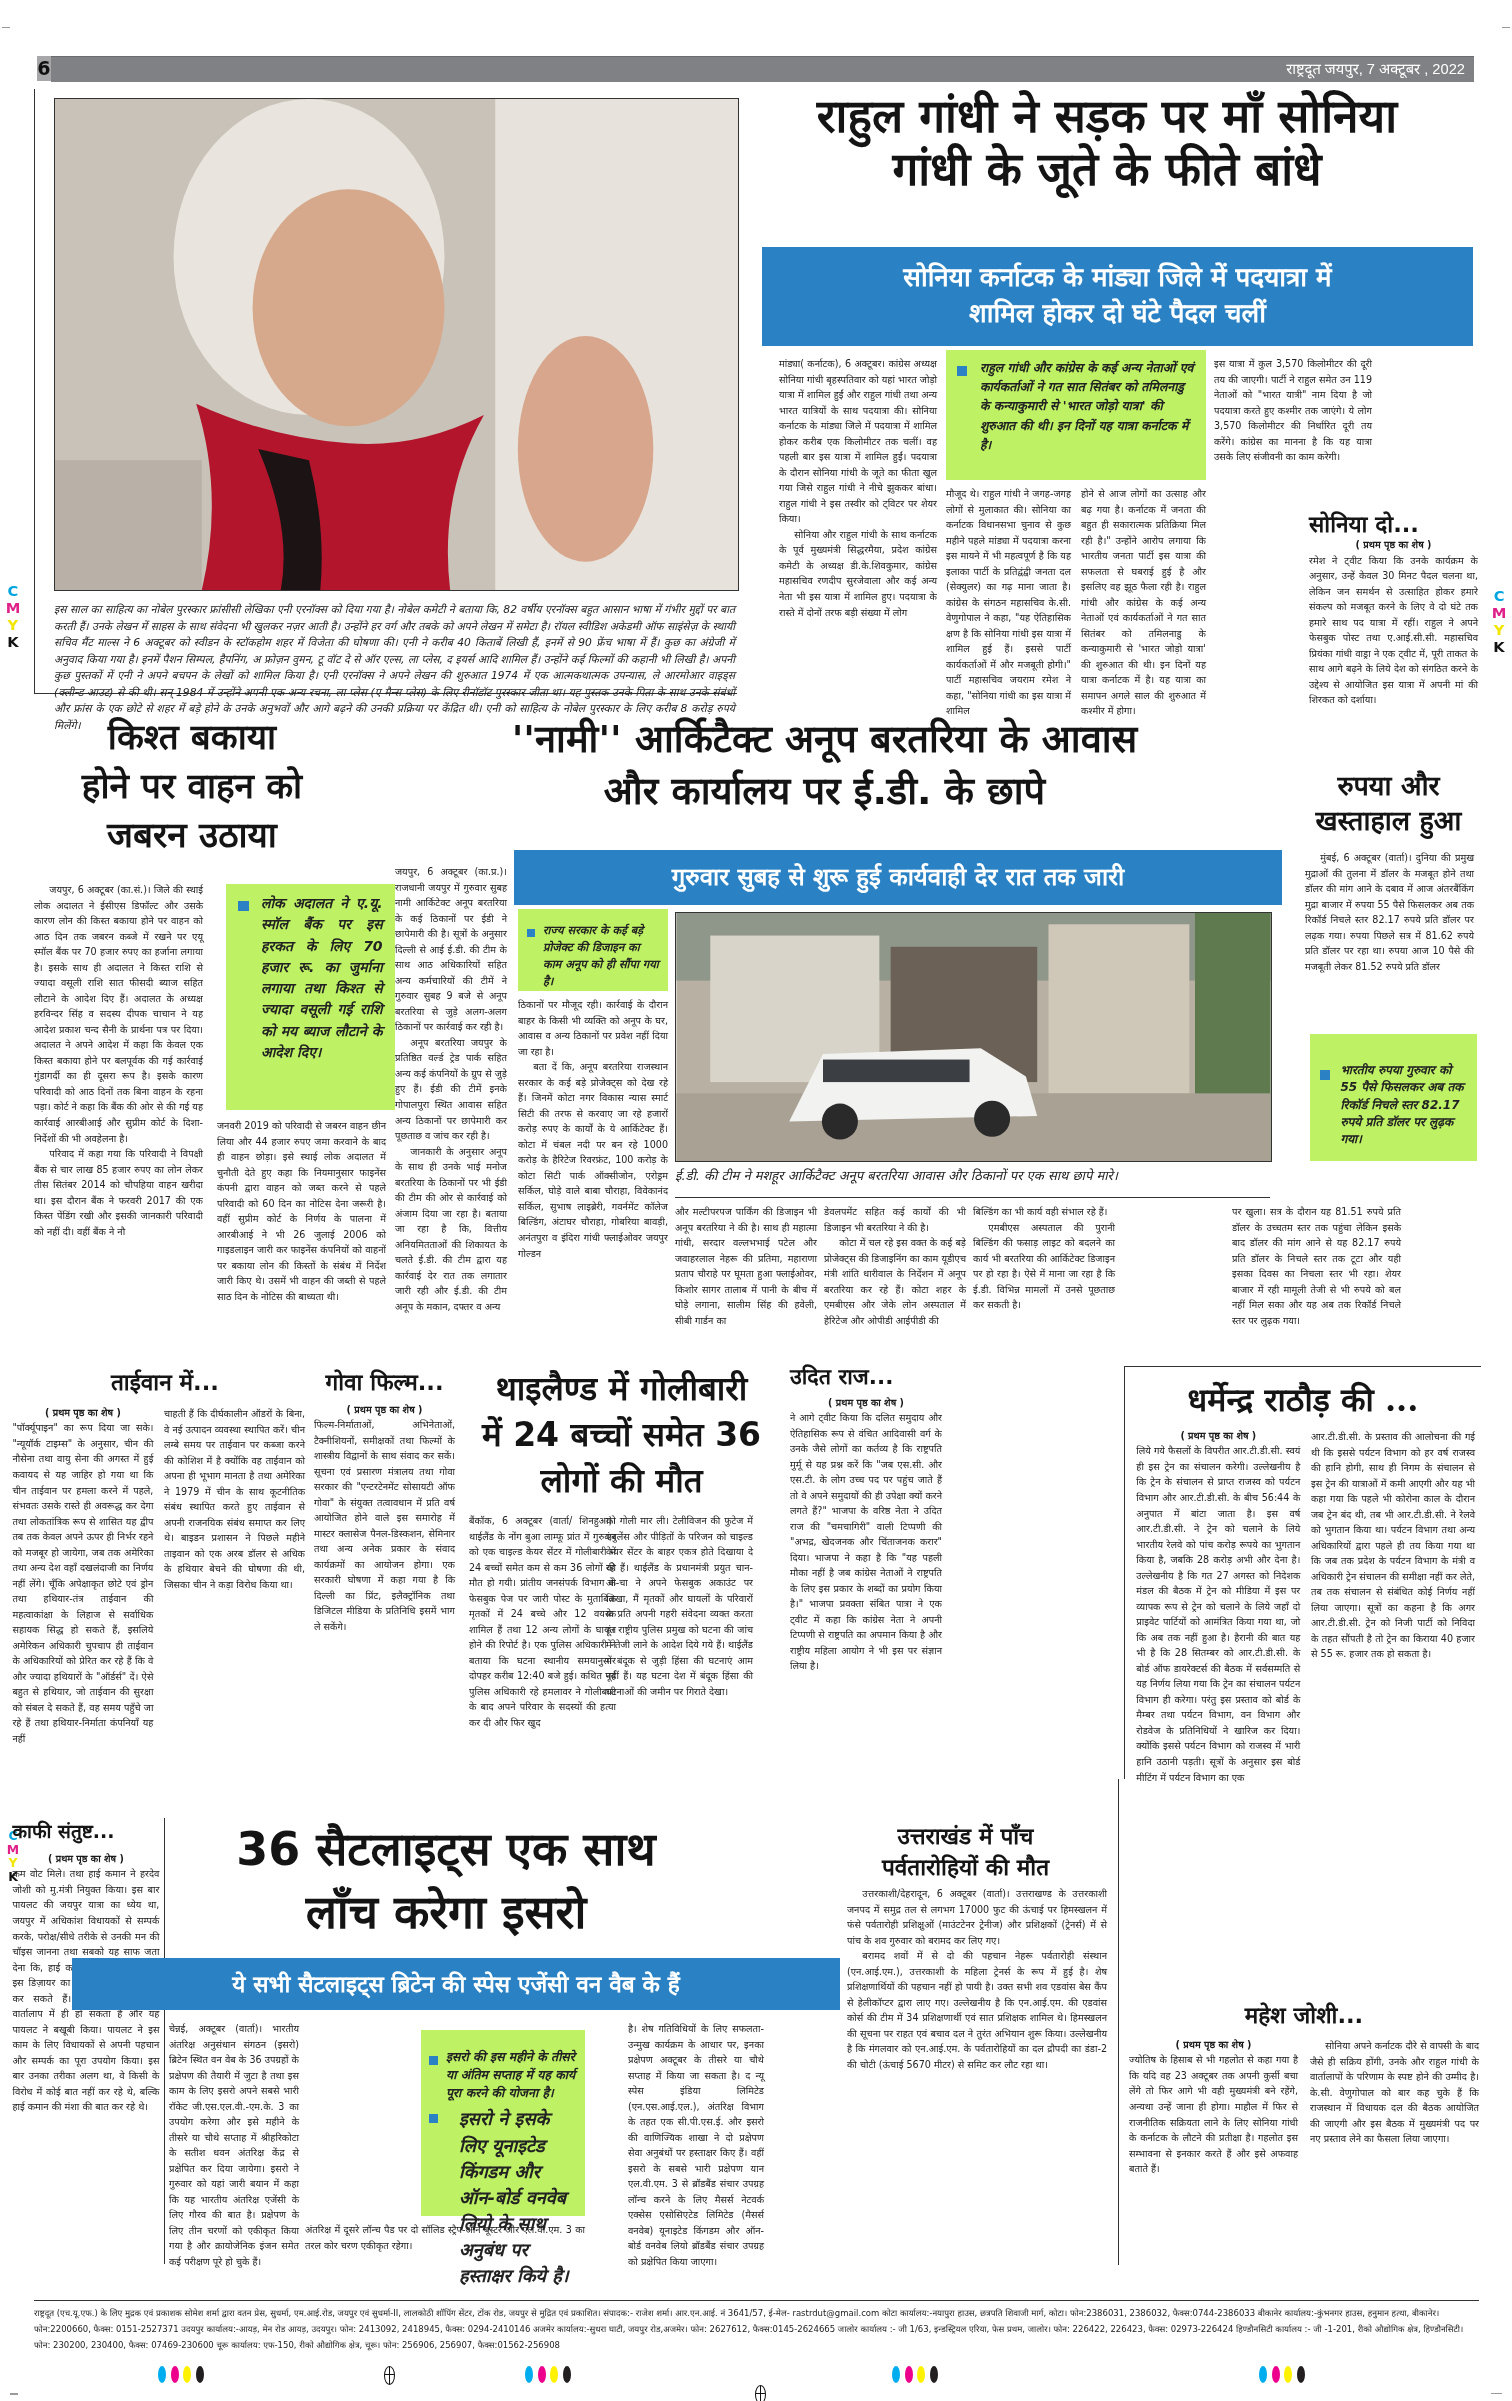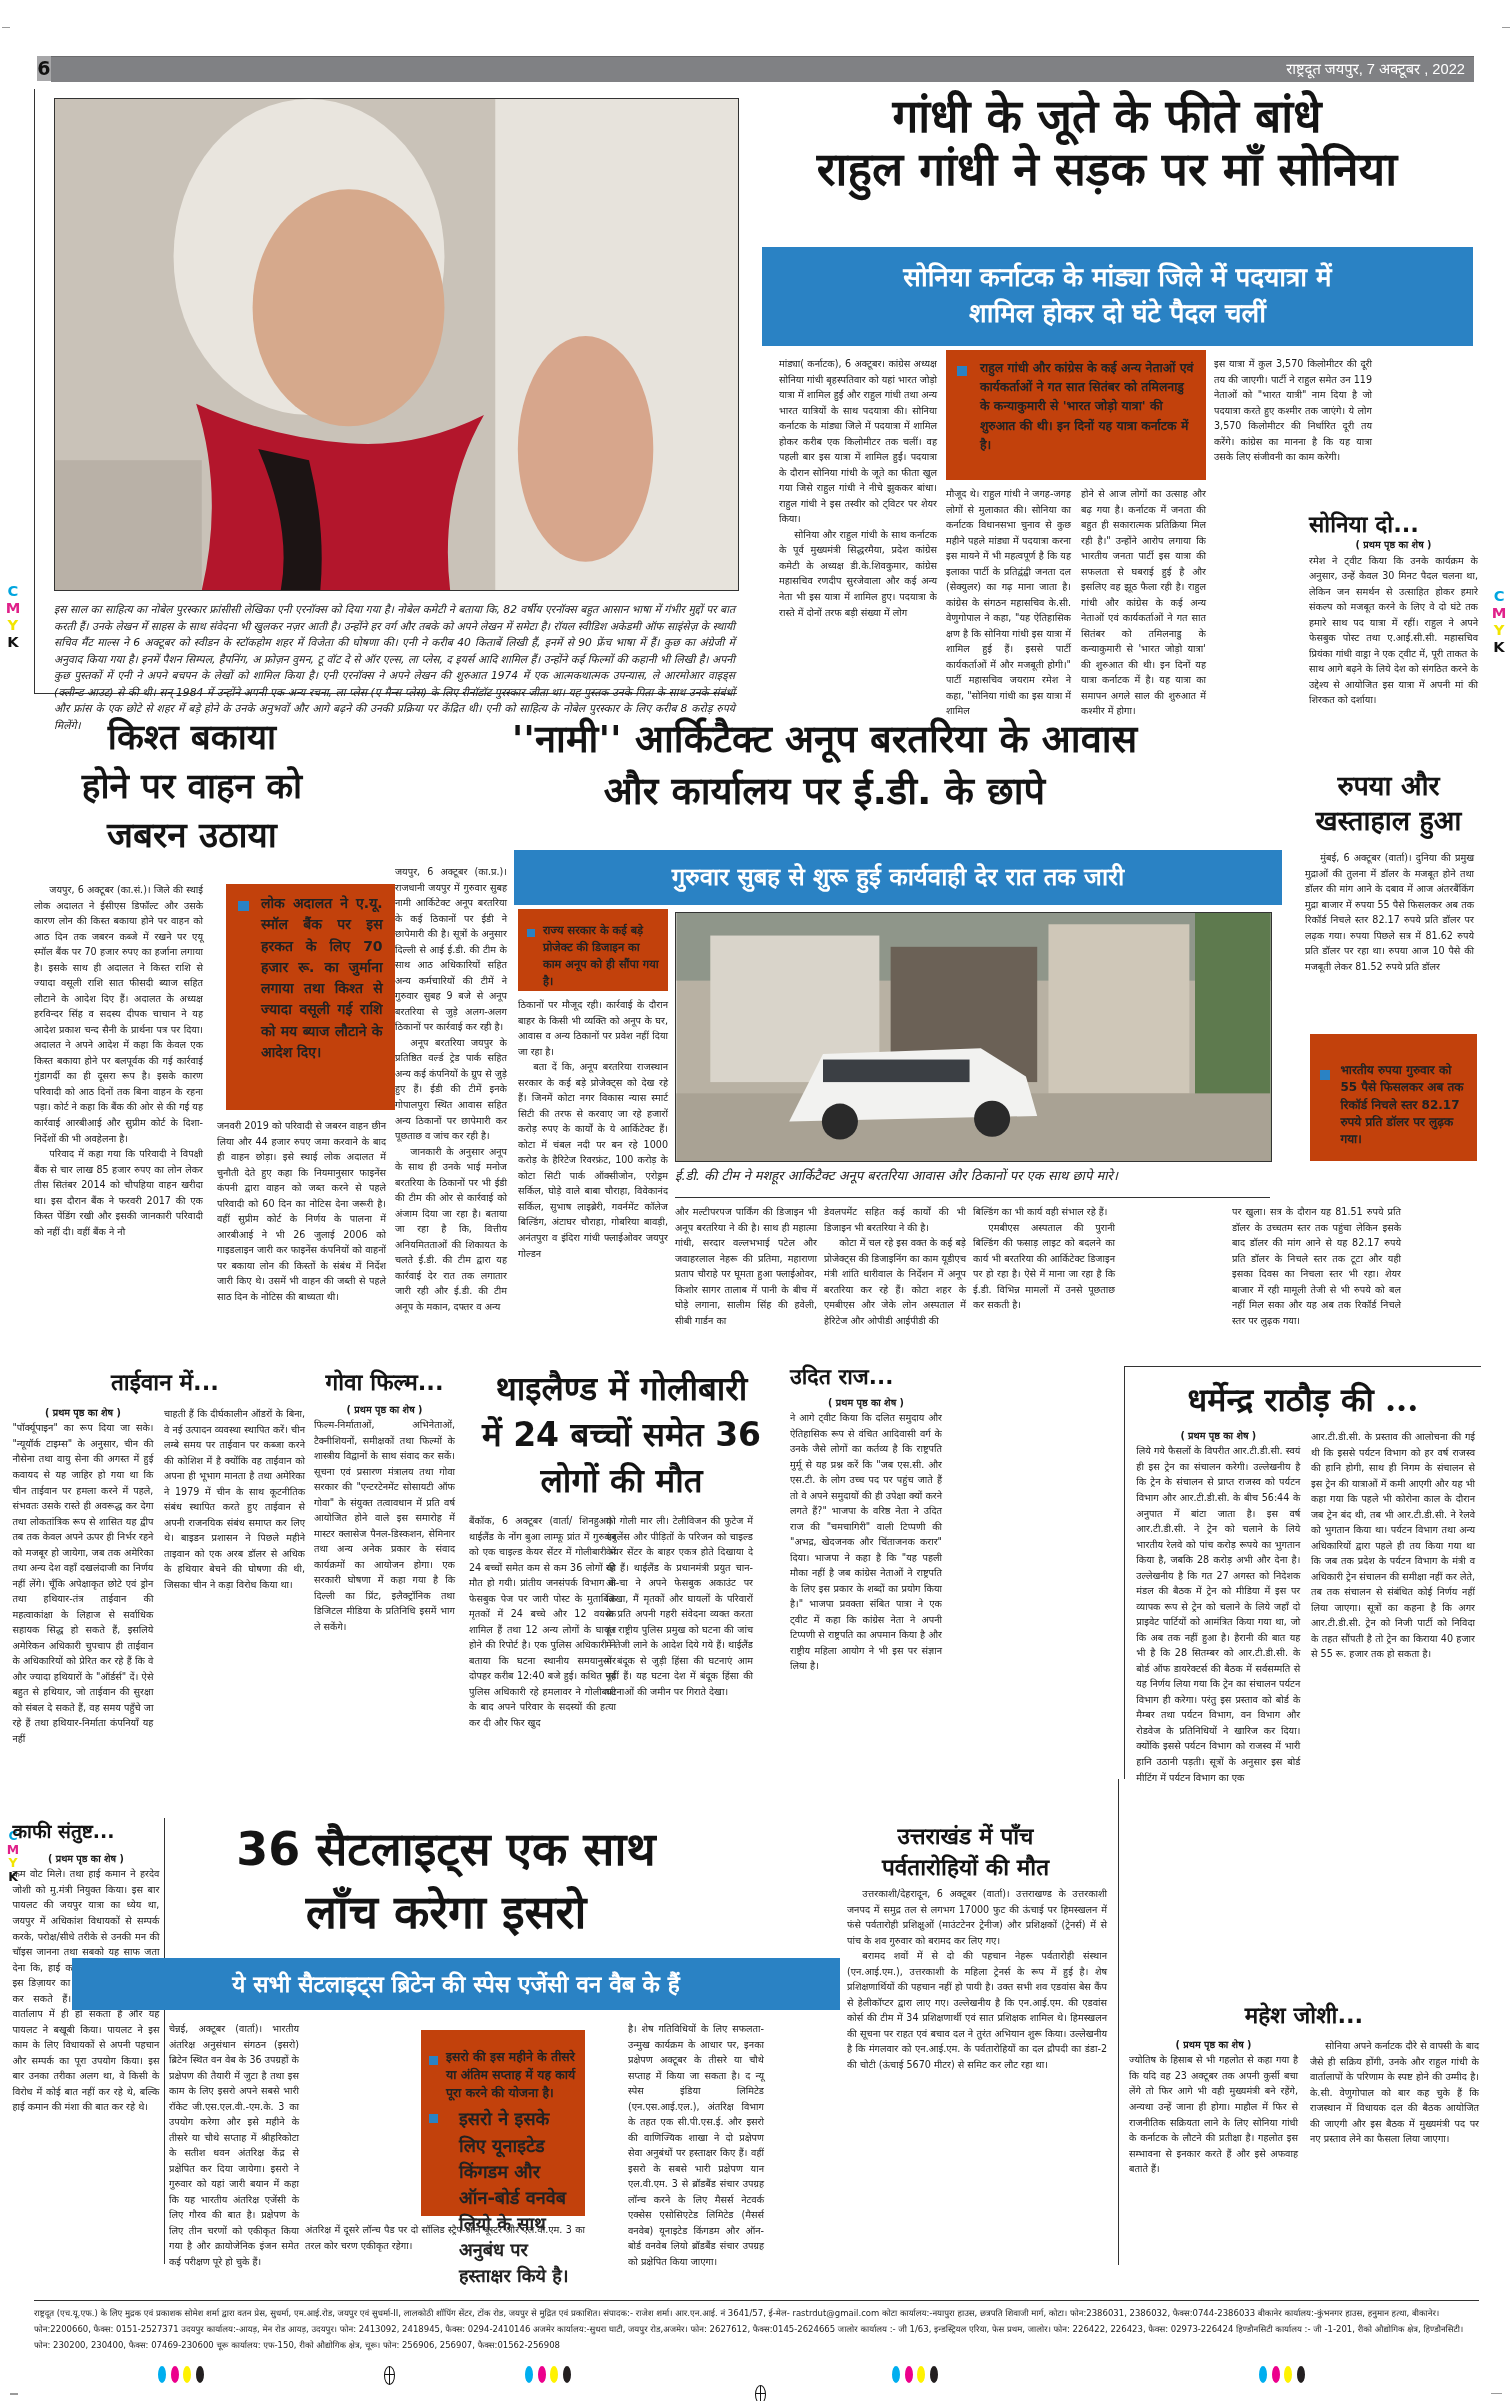--- a/index.html
+++ b/index.html
@@ -8,21 +8,21 @@
   .abs { position: absolute; }
   .serif { font-family: "DejaVu Serif", "Liberation Serif", serif; }
   .masthead { left: 51px; top: 56px; width: 1423px; height: 25px; background: #808184;
               border-top: 1.7px solid #6b6b6d; }
   .page-num { left: 37px; top: 56px; width: 13.6px; height: 25px; background: #a7a7a9;
               font-weight: bold; font-size: 19px; line-height: 25px; text-align: center; color:#111; }
   .masthead-date { right: 0; top: 0; height: 25px; line-height: 25px; padding-right: 9px;
                    color: #ffffff; font-size: 14.7px; font-family: "Liberation Sans Narrow","Liberation Sans", sans-serif; }
   .headline { font-weight: bold; color: #141414; text-align: center; line-height: 1.15; }
   .deck { background: #2a82c4; color: #ffffff; text-align: center; font-weight: bold; }
-  .pull { background: #c2410c; }
+  .pull { background: #bef264; font-style: italic; }
   .pull .item { display: flex; gap: 12.4px; font-weight: bold; color: #222; }
   .pull .sq { flex: 0 0 10.2px; width: 10.2px; height: 10.2px; background: #2a82c4; margin-top: 8px; }
   .col { font-size: 9.6px; line-height: 1.62; text-align: justify; color: #222; }
   .col p { margin: 0; text-indent: 1.6em; }
   .col p.noindent { text-indent: 0; }
   .shesh { text-align: center; font-weight: bold; font-size: 9.6px; line-height: 1.5; }
   .jump-head { font-weight: bold; color: #151515; }
   .rule-h { height: 1.1px; background: #333; }
   .rule-v { width: 1.1px; background: #333; }
   .photo { overflow: hidden; }
@@ -77,22 +77,22 @@
       <path d="M250 540 Q300 700 260 870 L700 870 Q680 700 760 560 Q640 620 520 610 Q380 600 250 540Z" fill="#b3162c"></path>
       <path d="M360 620 Q420 760 400 870 L470 870 Q480 760 450 640Z" fill="#1c1414"></path>
       <ellipse cx="940" cy="620" rx="120" ry="200" fill="#d7a68c"></ellipse>
       <rect x="0" y="640" width="260" height="230" fill="#b9b1a7"></rect>
     </svg>
   </div>
   <div class="abs caption" style="left:19px;top:513px;width:681px;font-size:10.7px;line-height:1.55;text-align:justify;">इस साल का साहित्य का नोबेल पुरस्कार फ्रांसीसी लेखिका एनी एरनॉक्स को दिया गया है। नोबेल कमेटी ने बताया कि, 82 वर्षीय एरनॉक्स बहुत आसान भाषा में गंभीर मुद्दों पर बात करती हैं। उनके लेखन में साहस के साथ संवेदना भी खुलकर नज़र आती है। उन्होंने हर वर्ग और तबके को अपने लेखन में समेटा है। रॉयल स्वीडिश अकेडमी ऑफ साइंसेज़ के स्थायी सचिव मैंट माल्स ने 6 अक्टूबर को स्वीडन के स्टॉकहोम शहर में विजेता की घोषणा की। एनी ने करीब 40 किताबें लिखी हैं, इनमें से 90 फ्रेंच भाषा में हैं। कुछ का अंग्रेजी में अनुवाद किया गया है। इनमें पैशन सिम्पल, हैपनिंग, अ फ्रोज़न वुमन, टू वॉट दे से ऑर एल्स, ला प्लेस, द इयर्स आदि शामिल हैं। उन्होंने कई फिल्मों की कहानी भी लिखी है। अपनी कुछ पुस्तकों में एनी ने अपने बचपन के लेखों को शामिल किया है। एनी एरनॉक्स ने अपने लेखन की शुरुआत 1974 में एक आत्मकथात्मक उपन्यास, ले आरमोआर वाइड्स (क्लीन्ड आउट) से की थी। सन् 1984 में उन्होंने अपनी एक अन्य रचना, ला प्लेस (ए मैन्स प्लेस) के लिए रीनॉडॉट पुरस्कार जीता था। यह पुस्तक उनके पिता के साथ उनके संबंधों और फ्रांस के एक छोटे से शहर में बड़े होने के उनके अनुभवों और आगे बढ़ने की उनकी प्रक्रिया पर केंद्रित थी। एनी को साहित्य के नोबेल पुरस्कार के लिए करीब 8 करोड़ रुपये मिलेंगे।</div>
 </div>
 
 <div class="abs headline" style="left:740px;top:90px;width:734px;font-size:46px;">
+  <div>राहुल गांधी ने सड़क पर माँ सोनिया</div>
   <div>गांधी के जूते के फीते बांधे</div>
-  <div>राहुल गांधी ने सड़क पर माँ सोनिया</div>
 </div>
 <div class="abs deck" style="left:762px;top:247px;width:711px;height:99px;font-size:26px;line-height:36px;padding-top:12.4px;box-sizing:border-box;">
   <div>सोनिया कर्नाटक के मांड्या जिले में पदयात्रा में</div>
   <div>शामिल होकर दो घंटे पैदल चलीं</div>
 </div>
 
 <div class="abs col" style="left:779px;top:356px;width:158px;">
   <p class="noindent">मांड्या( कर्नाटक), 6 अक्टूबर। कांग्रेस अध्यक्ष सोनिया गांधी बृहस्पतिवार को यहां भारत जोड़ो यात्रा में शामिल हुईं और राहुल गांधी तथा अन्य भारत यात्रियों के साथ पदयात्रा की। सोनिया कर्नाटक के मांड्या जिले में पदयात्रा में शामिल होकर करीब एक किलोमीटर तक चलीं। वह पहली बार इस यात्रा में शामिल हुईं। पदयात्रा के दौरान सोनिया गांधी के जूते का फीता खुल गया जिसे राहुल गांधी ने नीचे झुककर बांधा। राहुल गांधी ने इस तस्वीर को ट्विटर पर शेयर किया।</p>
   <p>सोनिया और राहुल गांधी के साथ कर्नाटक के पूर्व मुख्यमंत्री सिद्धरमैया, प्रदेश कांग्रेस कमेटी के अध्यक्ष डी.के.शिवकुमार, कांग्रेस महासचिव रणदीप सुरजेवाला और कई अन्य नेता भी इस यात्रा में शामिल हुए। पदयात्रा के रास्ते में दोनों तरफ बड़ी संख्या में लोग</p>
 </div>

